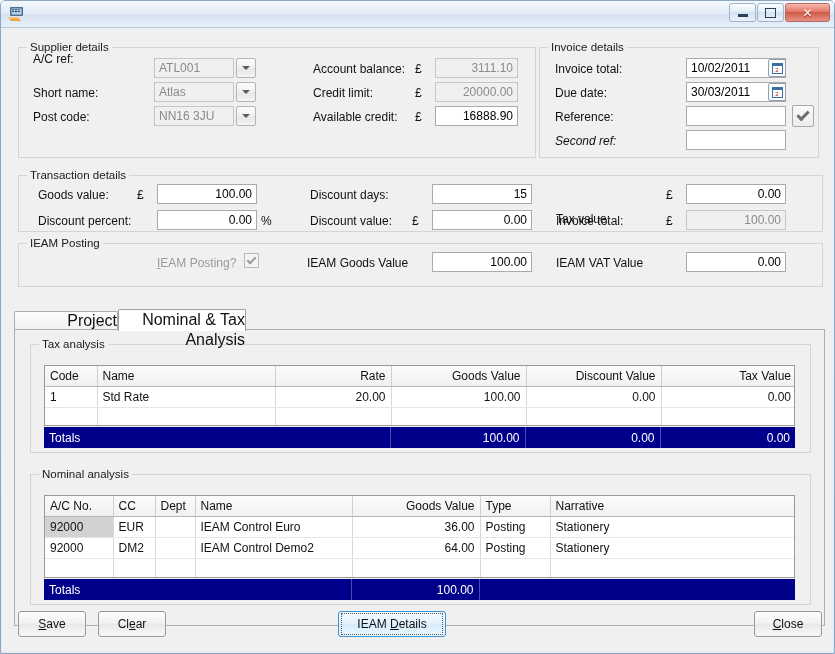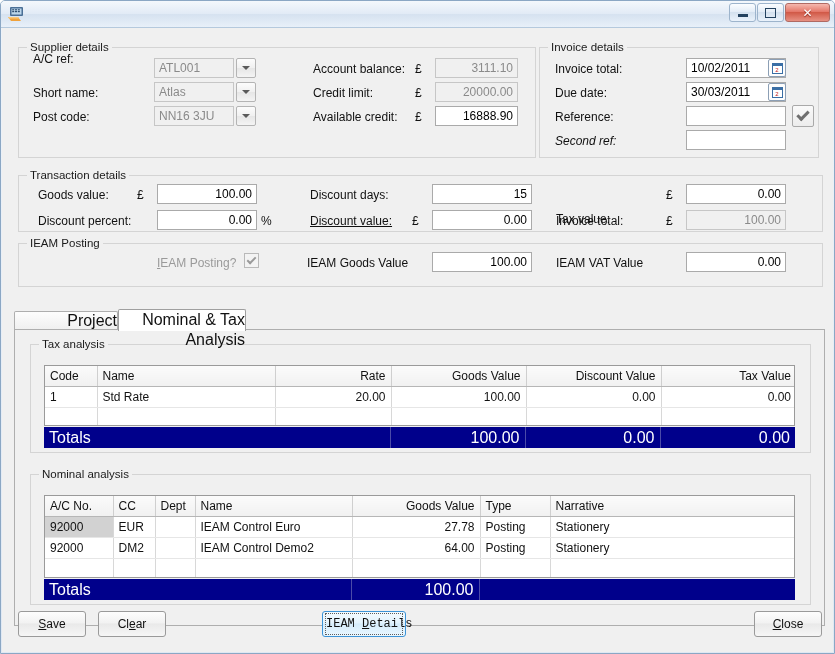--- a/index.html
+++ b/index.html
@@ -144,21 +144,21 @@
     border-right:1px solid #d8d8d8;border-bottom:1px solid #e6e6e6;
     height:20px;padding:0 5px;color:#111;white-space:nowrap;overflow:hidden;
   }
   .grid th.num,.grid td.num{text-align:right;}
   .grid tr.empty td{border-right:1px solid #d8d8d8;border-bottom:none;}
   .grid td.sel{background:#d2d2d2;}
   .totals{
     position:absolute;box-sizing:border-box;height:21px;
     background:#00008b;color:#fff;overflow:hidden;
   }
-  .totals table{border-collapse:collapse;width:100%;table-layout:fixed;font-size:16px;}
+  .totals table{border-collapse:collapse;width:100%;table-layout:fixed;font-size:12px;}
   .totals td{height:21px;padding:0 5px;color:#fff;white-space:nowrap;
     border-right:1px solid #4a4aa8;}
   .totals td.num{text-align:right;}
   .totals td.last{border-right:none;}
 
   
   .btn{
     position:absolute;box-sizing:border-box;height:26px;
     border:1px solid #9a9a9a;border-radius:3px;
     background:linear-gradient(to bottom,#fdfdfd 0%,#f2f2f2 45%,#e9e9e9 50%,#f6f6f6 100%);
@@ -277,21 +277,21 @@
     <span class="cur" style="left:135px;top:160px;">£</span>
     <div class="tbox r" style="left:155px;top:156px;width:100px;">100.00</div>
 
     <span class="lbl" style="left:36px;top:186px;">Discount percent:</span>
     <div class="tbox r" style="left:155px;top:182px;width:100px;">0.00</div>
     <span class="cur" style="left:259px;top:186px;">%</span>
 
     <span class="lbl" style="left:308px;top:160px;">Discount days:</span>
     <div class="tbox r" style="left:430px;top:156px;width:100px;">15</div>
 
-    <span class="lbl" style="left:308px;top:186px;text-decoration:underline;">Discount value:</span>
+    <span class="lbl" style="left:308px;top:186px;">Discount value:</span>
     <span class="cur" style="left:410px;top:186px;">£</span>
     <div class="tbox r" style="left:430px;top:182px;width:100px;">0.00</div>
 
     <span class="lbl" style="left:554px;top:160px;margin-top:24px;">Tax value:</span>
     <span class="cur" style="left:664px;top:160px;">£</span>
     <div class="tbox r" style="left:684px;top:156px;width:100px;">0.00</div>
 
     <span class="lbl" style="left:554px;top:186px;">Invoice total:</span>
     <span class="cur" style="left:664px;top:186px;">£</span>
     <div class="tbox ro r" style="left:684px;top:182px;width:100px;">100.00</div>
@@ -407,21 +407,21 @@
             <th>Type</th>
             <th style="border-right:none">Narrative</th>
           </tr>
         </thead>
         <tbody>
           <tr>
             <td class="sel">92000</td>
             <td>EUR</td>
             <td></td>
             <td>IEAM Control Euro</td>
-            <td class="num">27.78</td>
+            <td class="num">36.00</td>
             <td>Posting</td>
             <td style="border-right:none">Stationery</td>
           </tr>
           <tr>
             <td>92000</td>
             <td>DM2</td>
             <td></td>
             <td>IEAM Control Demo2</td>
             <td class="num">64.00</td>
             <td>Posting</td>
@@ -452,19 +452,19 @@
           <td>Totals</td>
           <td class="num">100.00</td>
           <td class="last"></td>
         </tr>
       </tbody>
         </table>
     </div>
 
     <div class="btn" style="left:16px;top:583px;width:68px;"><u class="mn">S</u>ave</div>
     <div class="btn" style="left:96px;top:583px;width:68px;">Cl<u class="mn">e</u>ar</div>
-    <div class="btn focus" style="left:320px;top:583px;width:84px;font-family:Liberation Mono, monospace;">
+    <div class="btn focus" style="left:336px;top:583px;width:108px;">
         <span class="inner">IEAM <u class="mn">D</u>etails</span>
       </div>
     <div class="btn" style="left:752px;top:583px;width:68px;"><u class="mn">C</u>lose</div>
 
   </div>
 </div>
 
 </body></html>

